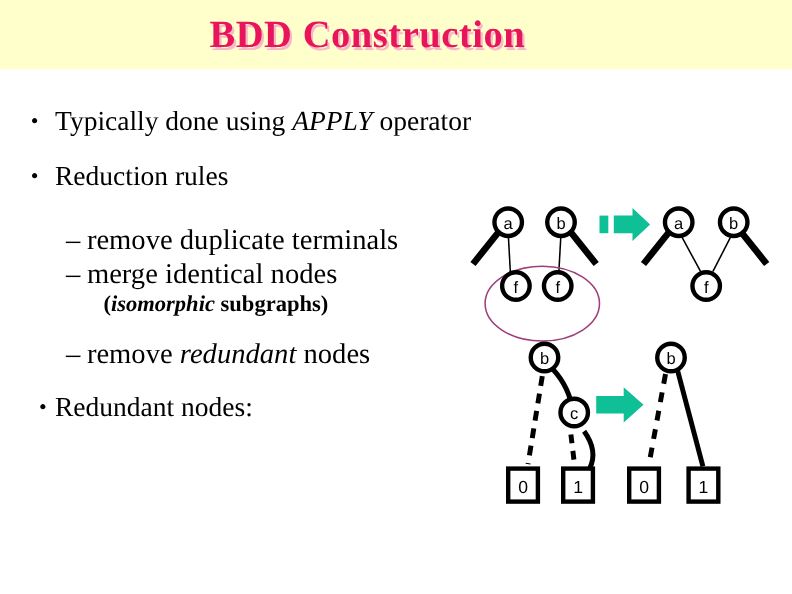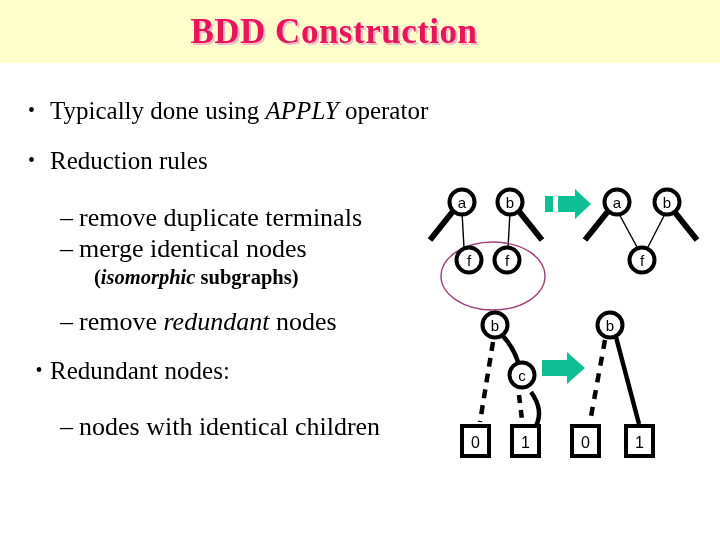--- a/index.html
+++ b/index.html
@@ -121,23 +121,20 @@
   </div>
 
   <div class="bullet-l2" style="top:224px;margin-top:21px;">
     <span class="dash">–</span><span>remove </span><span class="it">redundant</span><span> nodes</span>
   </div>
 
   <div class="bullet-l1" style="top:294px;text-align:center;">
     <span class="dot">•</span><span>Redundant nodes:</span>
   </div>
 
-  <div class="bullet-l2" style="top:350px;">
-    <span class="dash">–</span><span>nodes with identical children</span>
-  </div>
 
 </div>
 
 <div id="diagram">
 <svg width="300" height="310" viewBox="0 0 300 310" xmlns="http://www.w3.org/2000/svg">
 
   <g>
 
     <line x1="34" y1="40" x2="10" y2="70" stroke="#000" stroke-width="6"></line>
 

